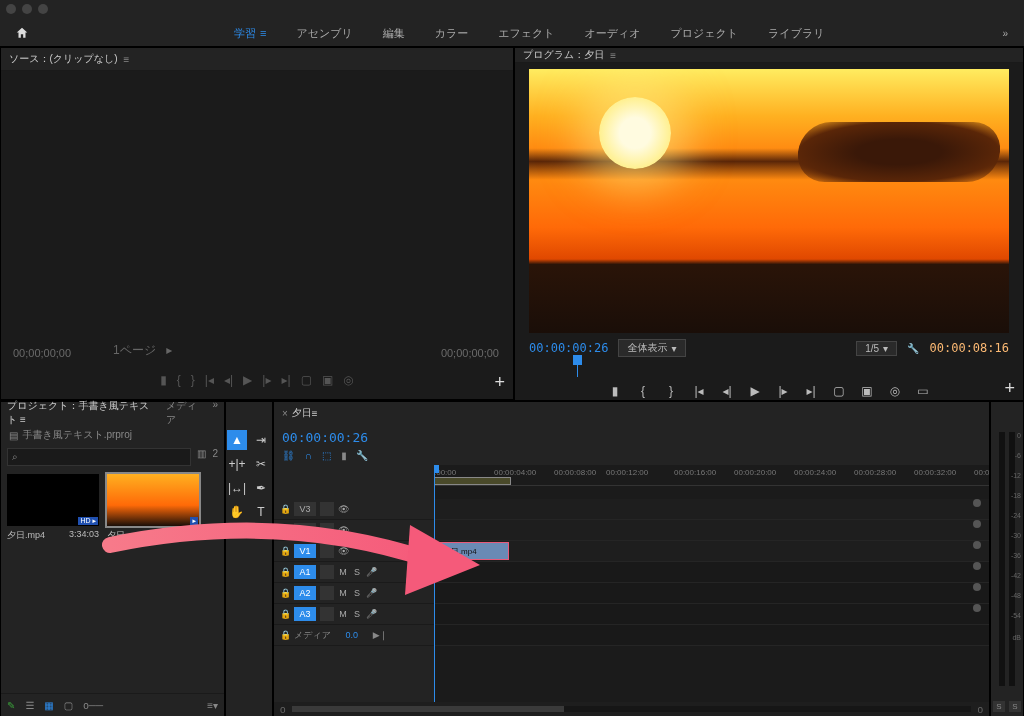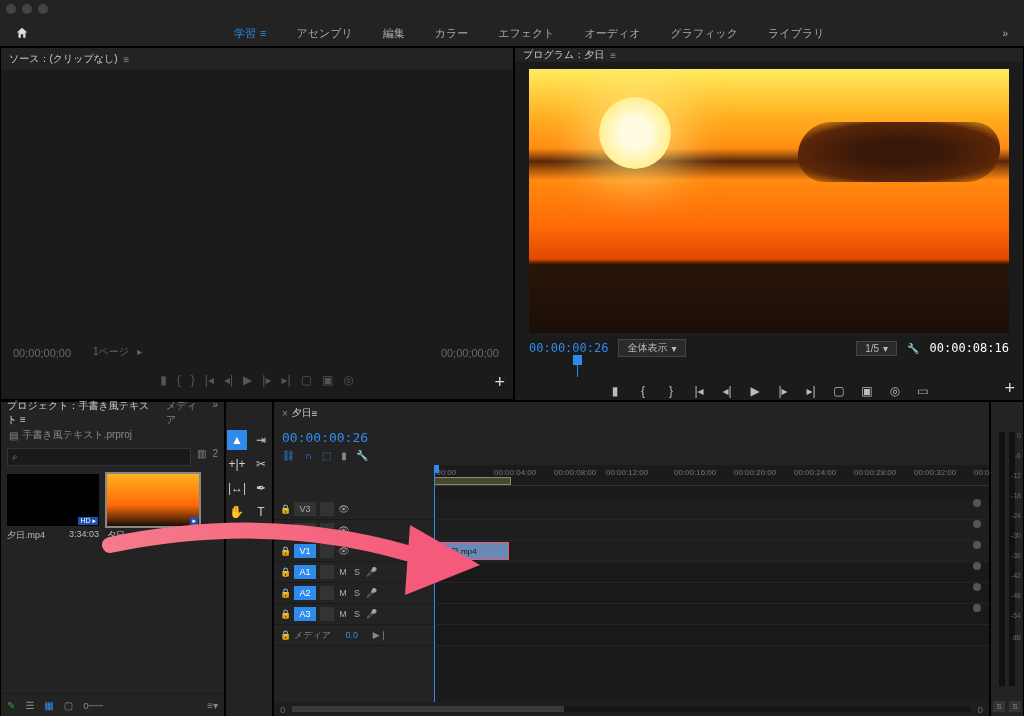--- a/index.html
+++ b/index.html
@@ -18,21 +18,21 @@
 .row1{display:flex;height:353px}
 .row2{display:flex;height:317px;border-top:1px solid #000}
 .panel{background:#232323;border:1px solid #000;box-sizing:border-box;display:flex;flex-direction:column}
 .panelhead{height:22px;display:flex;align-items:center;padding:0 8px;font-size:10px;color:#ccc;border-bottom:1px solid #1a1a1a}
 .panelhead .hmenu{margin-left:6px;color:#888}
 .srcpanel{width:514px}
 .progpanel{flex:1}
 .srcbody{flex:1;background:#1b1b1b;position:relative}
 .srctc{position:absolute;left:12px;bottom:40px;color:#6a6a6a;font-size:11px}
 .srctc2{position:absolute;right:14px;bottom:40px;color:#6a6a6a;font-size:11px}
-.srcpager{position:absolute;left:92px;bottom:40px;color:#666;font-size:10px}
+.srcpager{position:absolute;left:112px;bottom:40px;color:#666;font-size:12px}
 .srcctrl{position:absolute;bottom:6px;left:0;right:0;height:26px;display:flex;align-items:center;justify-content:center;gap:10px;color:#555}
 .srcctrl span{font-size:12px}
 .progbody{flex:1;background:#1b1b1b;display:flex;flex-direction:column}
 .progimg{margin:6px 14px 4px 14px;height:264px;position:relative;overflow:hidden;background:linear-gradient(to bottom,#ffec60 0%,#ffb020 18%,#ff8c12 30%,#5a2608 35%,#ff8a10 42%,#ff6a08 60%,#e04800 72%,#2a1408 74%,#1a0e08 100%)}
 .sun{position:absolute;left:70px;top:28px;width:72px;height:72px;border-radius:50%;background:radial-gradient(circle,#fffbe0 30%,#fff090 70%,rgba(255,200,0,0) 100%);box-shadow:0 0 40px 20px rgba(255,240,140,.5)}
 .cloud{position:absolute;left:56%;top:20%;width:42%;height:60px;background:radial-gradient(ellipse at center,#3a1808 30%,#5a2608 70%,rgba(90,38,8,0) 100%);transform:skewX(-6deg);border-radius:30px}
 .proginfo{display:flex;align-items:center;padding:0 14px;height:22px;gap:10px;font-size:10px}
 .tc-blue{color:#2d8ceb;font-family:monospace;font-size:12px}
 .dd{background:#2a2a2a;border:1px solid #444;padding:1px 8px;color:#bbb;font-size:10px;display:flex;align-items:center;gap:4px}
 .progruler{height:18px;margin:0 14px;background:#1b1b1b;position:relative}
@@ -123,21 +123,21 @@
         <path d="M12 3l9 8h-3v9h-4v-6h-4v6H6v-9H3z"></path>
       </svg>
   </div>
   <div class="workspaces">
     <div class="ws active"><span>学習</span><span class="wsic">≡</span></div>
     <div class="ws">アセンブリ</div>
     <div class="ws">編集</div>
     <div class="ws">カラー</div>
     <div class="ws">エフェクト</div>
     <div class="ws">オーディオ</div>
-    <div class="ws">グラフィック</div>
+    <div class="ws">プロジェクト</div>
     <div class="ws">ライブラリ</div>
   </div>
   <div class="chev">»</div>
 </div>
 
 <div class="rows">
 <div class="row1">
 
   <div class="panel srcpanel">
     <div class="panelhead">
@@ -180,21 +180,21 @@
         <span class="dd">
               <span>全体表示</span> 
               <span>▾</span>
             </span>
         <span style="flex:1"></span>
         <span class="dd">
               <span>1/5</span> 
               <span>▾</span>
             </span>
         <span style="color:#aaa">🔧</span>
-        <span class="tc-blue" style="color:#ffffff">00:00:08:16</span>
+        <span class="tc-blue" style="color:#fdba74">00:00:08:16</span>
       </div>
       <div class="progruler">
         <div class="playheadtop"></div>
         <div class="playhead"></div>
       </div>
       <div class="progctrl">
         <span>▮</span>
         <span>{</span>
         <span>}</span>
         <span>|◂</span>

